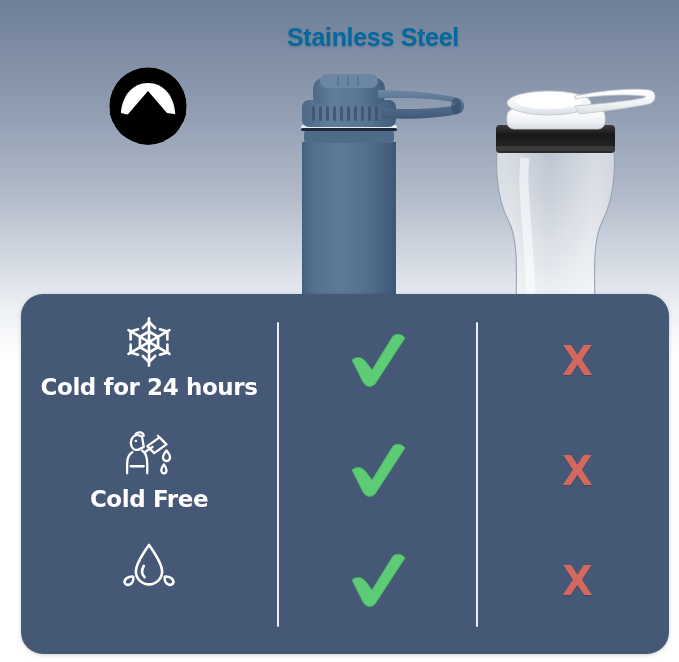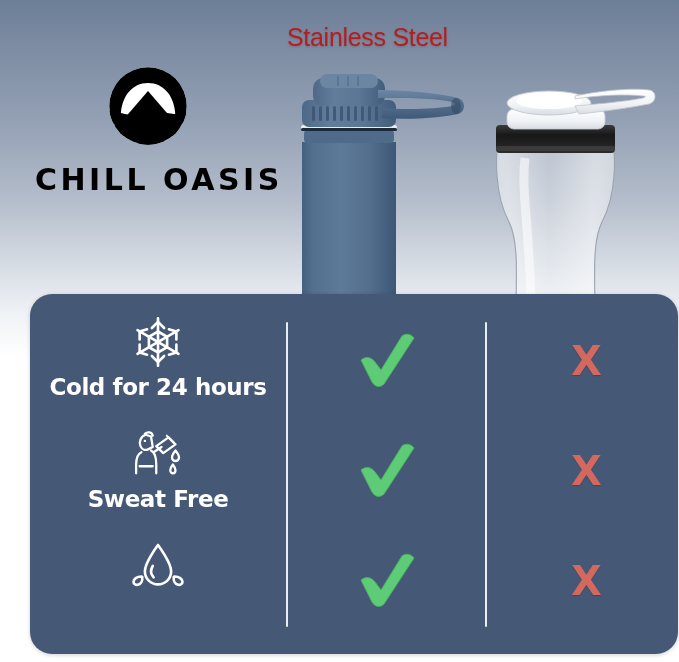--- a/index.html
+++ b/index.html
@@ -35,23 +35,23 @@
                 #b3bcca 30%,
                 #d6dce4 40%,
                 #eef1f5 47%,
                 #ffffff 54%,
                 #ffffff 100%);
   }
 
   
   .col-header {
     position: absolute;
-    font-weight: normal;
+    font-weight: bold;
     font-size: 25px;
-    color: #b91c1c;
+    color: #0369a1;
     letter-spacing: -0.3px;
     text-shadow: 0 1px 2px rgba(60,70,90,0.35);
     white-space: nowrap;
   }
   #hdr-steel { left: 287px; top: 23px; }
   #hdr-plastic { left: 530px; top: 23px; }
 
   
   .brand {
     position: absolute;
@@ -79,21 +79,21 @@
   
   .bottle {
     position: absolute;
   }
   #bottle-steel { left: 290px; top: 68px; }
   #bottle-plastic { left: 487px; top: 72px; }
 
   
   .panel {
     position: absolute;
-    left: 30px;
+    left: 21px;
     top: 294px;
     width: 648px;
     height: 360px;
     background: #455876;
     border-radius: 22px;
     box-shadow: 0 1px 4px rgba(0,0,0,0.18);
   }
 
   .divider {
     position: absolute;
@@ -174,21 +174,20 @@
 
         <path d="M50 24 C32 24 20 39 19 60 L81 60 C80 39 68 24 50 24 Z" fill="#ffffff"></path>
 
         <path d="M50 33 L75 62 L25 62 Z" fill="#000000"></path>
 
         <path d="M-5 58 C12 50 26 66 44 58 C62 50 78 66 105 56 L105 70 L-5 70 Z" fill="#000000"></path>
         <path d="M-5 74 C12 66 26 82 44 74 C62 66 78 82 105 72 L105 84 L-5 84 Z" fill="#000000"></path>
         <path d="M-5 90 C12 82 26 98 44 90 C62 82 78 98 105 88 L105 104 L-5 104 Z" fill="#000000"></path>
       </g>
     </svg>
-    <div class="brand-name">CHILL OASIS</div>
   </div>
 
   <div class="bottle" id="bottle-steel">
     <svg width="190" height="230" viewBox="0 0 190 230">
       <defs>
         <linearGradient id="steelBody" x1="0" y1="0" x2="1" y2="0">
           <stop offset="0%" stop-color="#44607f"></stop>
           <stop offset="12%" stop-color="#53708f"></stop>
           <stop offset="42%" stop-color="#5d7a98"></stop>
           <stop offset="72%" stop-color="#526e8c"></stop>
@@ -329,21 +328,21 @@
         <path d="M27 30 L36 24"></path>
 
         <path d="M30 23 L44 13 L52 21 L38 31 Z"></path>
         <path d="M42 11 L50 19" stroke-width="2.2"></path>
 
         <path d="M52 28 C52 28 48 33 48 36 C48 38.5 50 40 52 40 C54 40 56 38.5 56 36 C56 33 52 28 52 28 Z"></path>
         <path d="M49 44 C49 44 46 48 46 50.5 C46 52.5 47.5 54 49 54 C50.8 54 52 52.5 52 50.5 C52 48 49 44 49 44 Z"></path>
 
         <path d="M11 46 L26 46" stroke-width="2.6"></path>
       </svg>
-      <div class="feature-label">Sweat Free</div>
+      <div class="feature-label">Cold Free</div>
     </div>
 
     <div class="feature-row" id="feature-row-2">
       <svg class="feature-icon" width="56" height="56" viewBox="0 0 64 64" fill="none" stroke="#ffffff" stroke-width="3" stroke-linecap="round" stroke-linejoin="round">
 
         <path d="M32 8 C32 8 17 28 17 38 C17 46.5 23.7 53 32 53
                  C40.3 53 47 46.5 47 38 C47 28 32 8 32 8 Z"></path>
 
         <path d="M26 32 C23 37 24 42 27 45"></path>
 

